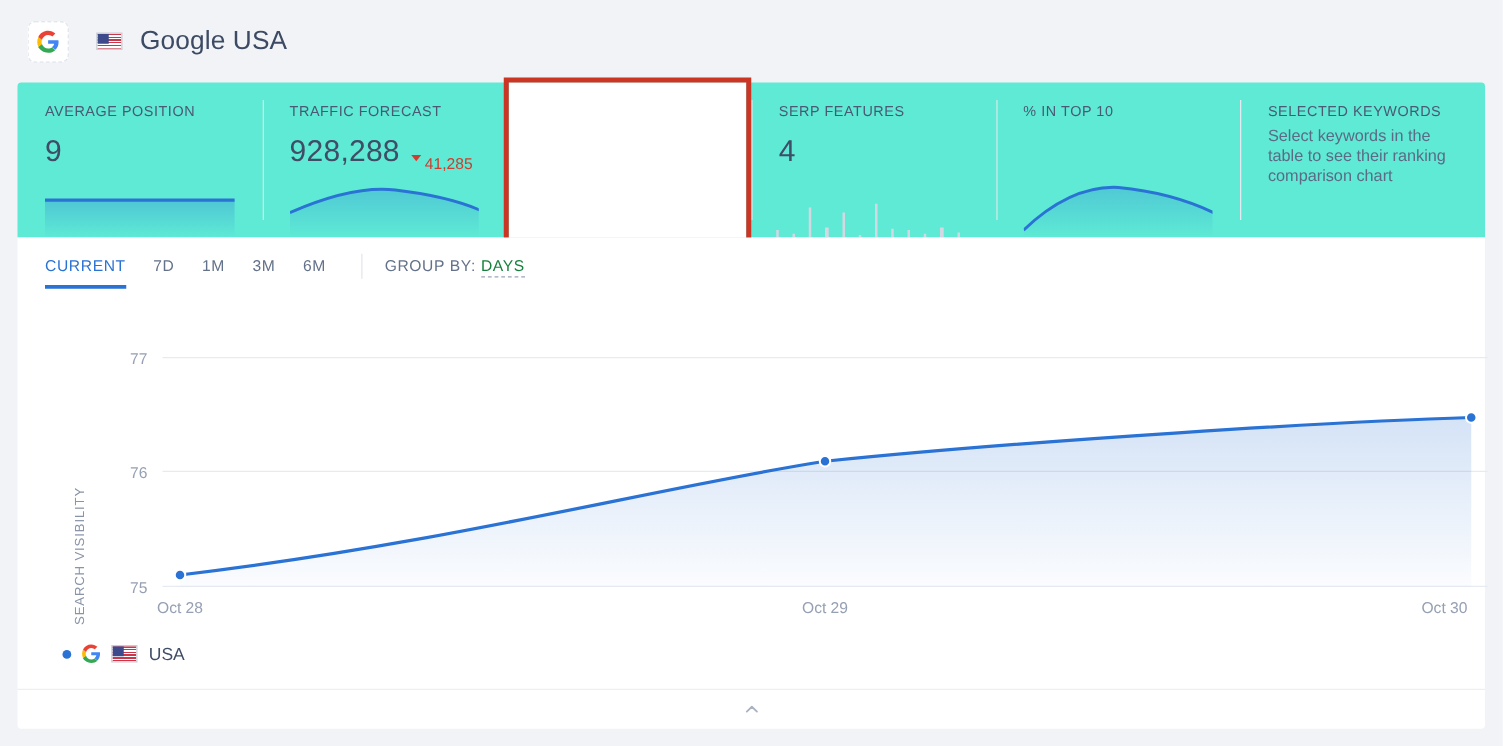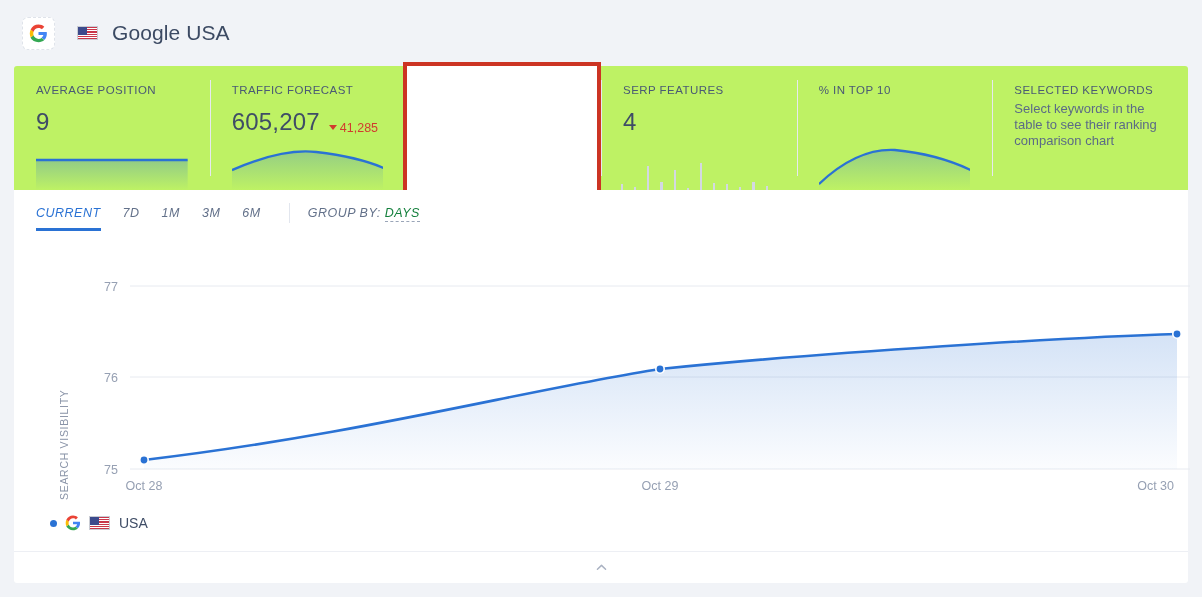--- a/index.html
+++ b/index.html
@@ -42,21 +42,21 @@
   }
   .header-title {
     margin-left: 14px; font-size: 21px; color: #3c4a63;
     font-weight: 400; letter-spacing: .1px;
   }
 
   
   .metrics {
     position: absolute; left: 14px; top: 66px;
     width: 1174px; height: 124px;
-    background: #bef264;
+    background: #5eead4;
     border-radius: 3px 3px 0 0;
     display: flex;
     overflow: hidden;
   }
   .metric {
     position: relative; flex: 1 1 0;
     padding: 18px 0 0 22px;
     overflow: hidden;
   }
   .metric + .metric::before {
@@ -68,21 +68,21 @@
     color: #4a5a74; text-transform: uppercase; white-space: nowrap;
   }
   .metric.highlight .metric-label { color: #2a72d4; }
   .metric-value-row {
     margin-top: 12px; display: flex; align-items: baseline;
   }
   .metric-value {
     font-size: 24px; color: #3f4d66; font-weight: 400; letter-spacing: .2px;
   }
   .metric-delta {
-    margin-left: 9px; font-size: 12.5px; display: flex; align-items: center;
+    margin-left: 9px; font-size: 12.5px; display: flex; align-items: flex-start;
   }
   .metric-delta .arrow {
     width: 0; height: 0; margin-right: 3px;
     border-left: 4px solid transparent; border-right: 4px solid transparent;
   }
   .metric-delta.down .arrow { border-top: 5px solid #d13c2e; }
   .metric-delta.down { color: #d13c2e; }
   .metric-delta.up .arrow { border-bottom: 5px solid #6b7892; }
   .metric-delta.up { color: #5d6b84; }
 
@@ -113,21 +113,21 @@
   }
 
   
   .panel {
     position: absolute; left: 14px; top: 190px;
     width: 1174px; height: 393px;
     background: #ffffff; border-radius: 0 0 3px 3px;
   }
   .tabs {
     position: absolute; left: 22px; top: 13px;
-    display: flex; align-items: center; height: 30px; font-style: italic;
+    display: flex; align-items: center; height: 30px;
   }
   .tab {
     font-size: 12.5px; letter-spacing: .5px; color: #63718a;
     margin-right: 22px; position: relative; padding-bottom: 11px;
     text-transform: uppercase; cursor: pointer; white-space: nowrap;
   }
   .tab.active { color: #2a72d4; }
   .tab.active::after {
     content: ""; position: absolute; left: 0; right: 0; bottom: 0;
     height: 2.5px; background: #2a72d4;
@@ -210,21 +210,21 @@
             </defs>
           <path d="M0 16 L180 16 L180 46 L0 46 Z" fill="url(#g1)"></path>
           <path d="M0 16 L180 16" stroke="#2a72d4" stroke-width="2.6" fill="none"></path>
         </svg>
       </div>
     </div>
 
     <div class="metric">
       <div class="metric-label">TRAFFIC FORECAST</div>
       <div class="metric-value-row">
-        <div class="metric-value">605,207</div>
+        <div class="metric-value">928,288</div>
         <div class="metric-delta down">
           <span class="arrow"></span>
           <span>41,285</span>
         </div>
       </div>
       <div class="spark">
         <svg viewBox="0 0 180 46" preserveAspectRatio="none">
           <defs>
               <linearGradient id="g2" x1="0" y1="0" x2="0" y2="1">
             <stop offset="0%" stop-color="#2a72d4" stop-opacity=".28"></stop>

